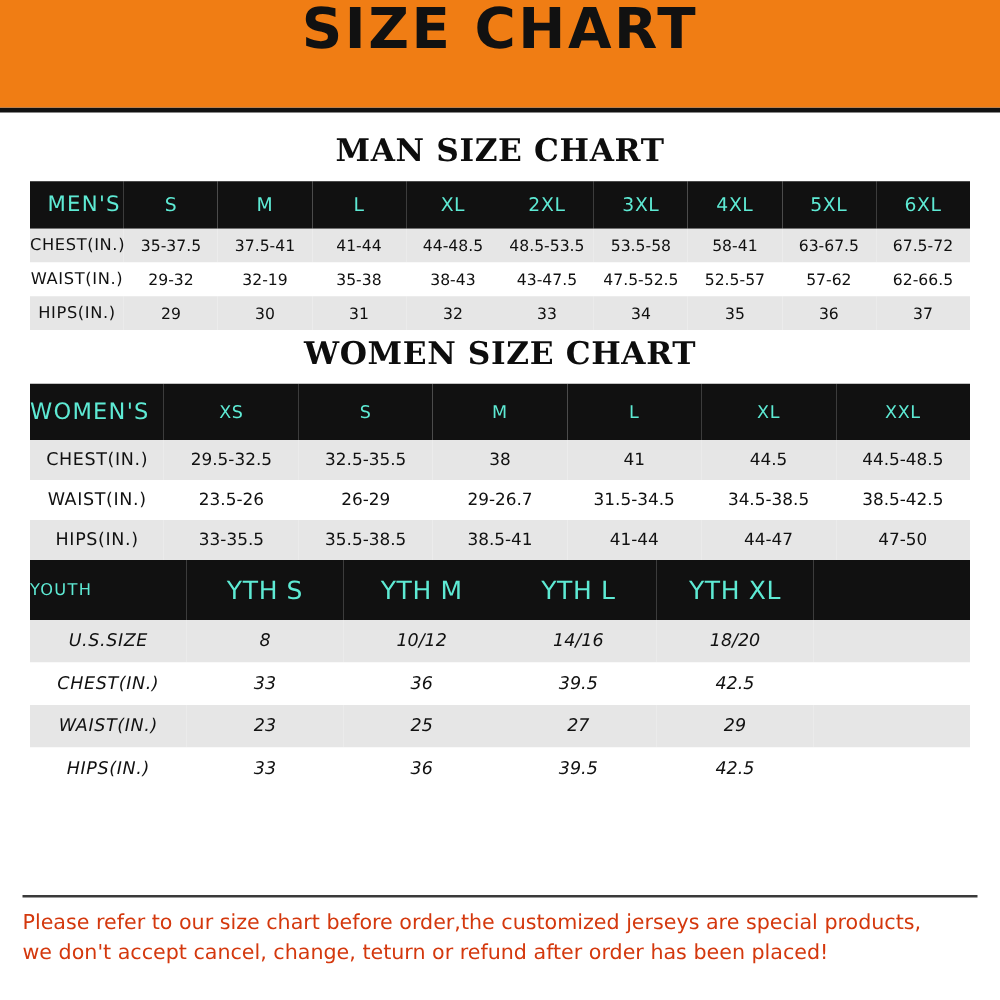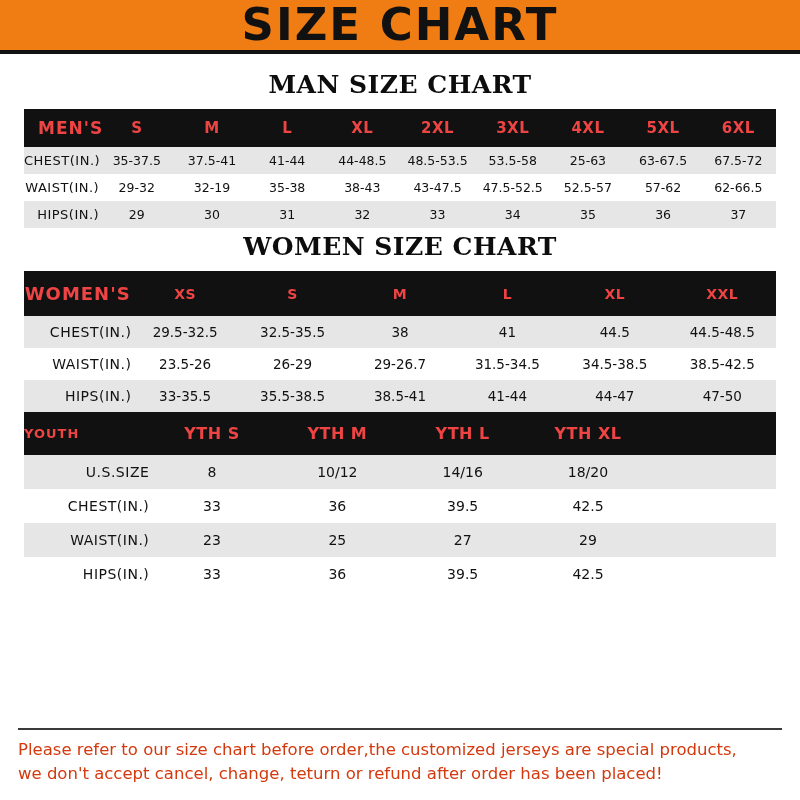--- a/index.html
+++ b/index.html
@@ -17,24 +17,24 @@
     position: relative;
     width: 800px;
     height: 800px;
     background: #ffffff;
     box-sizing: border-box;
     display: flex;
     flex-direction: column;
   }
   
   .header-band {
-    height: 50px;
+    height: 86px;
     background: #f07d14;
     display: flex;
-    align-items: flex-end;
+    align-items: flex-start;
     justify-content: center;
     position: relative;
   }
   .header-band .title {
     font-family: "DejaVu Sans", sans-serif;
     font-weight: bold;
     font-size: 45px;
     letter-spacing: 2px;
     color: #111111;
     line-height: 1;
@@ -67,62 +67,62 @@
 
   table.size-table {
     width: 100%;
     border-collapse: collapse;
     table-layout: fixed;
   }
   table.size-table tr.head-row {
     background: #111111;
   }
   table.size-table tr.head-row th {
-    color: #ef4444;
-    font-weight: bold;
+    color: #5eead4;
+    font-weight: normal;
     font-size: 15px;
     padding: 9px 0 9px 0;
     text-align: center;
     letter-spacing: 0.5px;
   }
   table.size-table tr.head-row th.first-col {
     text-align: left;
     padding-left: 14px;
     font-size: 17px;
     letter-spacing: 1px;
   }
   table.size-table td {
     text-align: center;
     font-size: 12.5px;
     color: #111111;
     padding: 6px 0;
   }
   table.size-table td.first-col {
-    text-align: right;
+    text-align: center;
     font-size: 13px;
     letter-spacing: 0.5px;
   }
   table.size-table tr.row-odd { background: #e6e6e6; }
   table.size-table tr.row-even { background: #ffffff; }
 
   
   #women-table td { font-size: 13.5px; padding: 8px 0; }
   #women-table td.first-col { font-size: 14px; }
   #women-table tr.head-row th { font-size: 14px; padding: 12px 0; }
-  #women-table tr.head-row th.first-col { font-size: 18px; text-align: center; }
-
-  #youth-table td { font-size: 14px; padding: 9px 0; }
+  #women-table tr.head-row th.first-col { font-size: 18px; }
+
+  #youth-table td { font-size: 14px; padding: 9px 0; font-style: italic; }
   #youth-table td.first-col { font-size: 14px; }
-  #youth-table tr.head-row th { font-size: 16px; padding: 12px 0; }
+  #youth-table tr.head-row th { font-size: 20px; padding: 12px 0; }
   #youth-table tr.head-row th.first-col { font-size: 13px; }
 
   
   .footer-wrap {
     margin-top: auto;
-    padding: 10px 18px 14px 18px;
+    padding: 10px 18px 26px 18px;
     box-sizing: border-box;
   }
   .footer-rule {
     height: 2px;
     background: #3a3a3a;
     margin-bottom: 8px;
   }
   .footer-note {
     color: #d4380d;
     font-size: 16.5px;
@@ -160,21 +160,21 @@
       </thead>
       <tbody>
         <tr class="row-odd">
           <td class="first-col">CHEST(IN.)</td>
           <td>35-37.5</td>
           <td>37.5-41</td>
           <td>41-44</td>
           <td>44-48.5</td>
           <td>48.5-53.5</td>
           <td>53.5-58</td>
-          <td>25-63</td>
+          <td>58-41</td>
           <td>63-67.5</td>
           <td>67.5-72</td>
         </tr>
         <tr class="row-even">
           <td class="first-col">WAIST(IN.)</td>
           <td>29-32</td>
           <td>32-19</td>
           <td>35-38</td>
           <td>38-43</td>
           <td>43-47.5</td>

